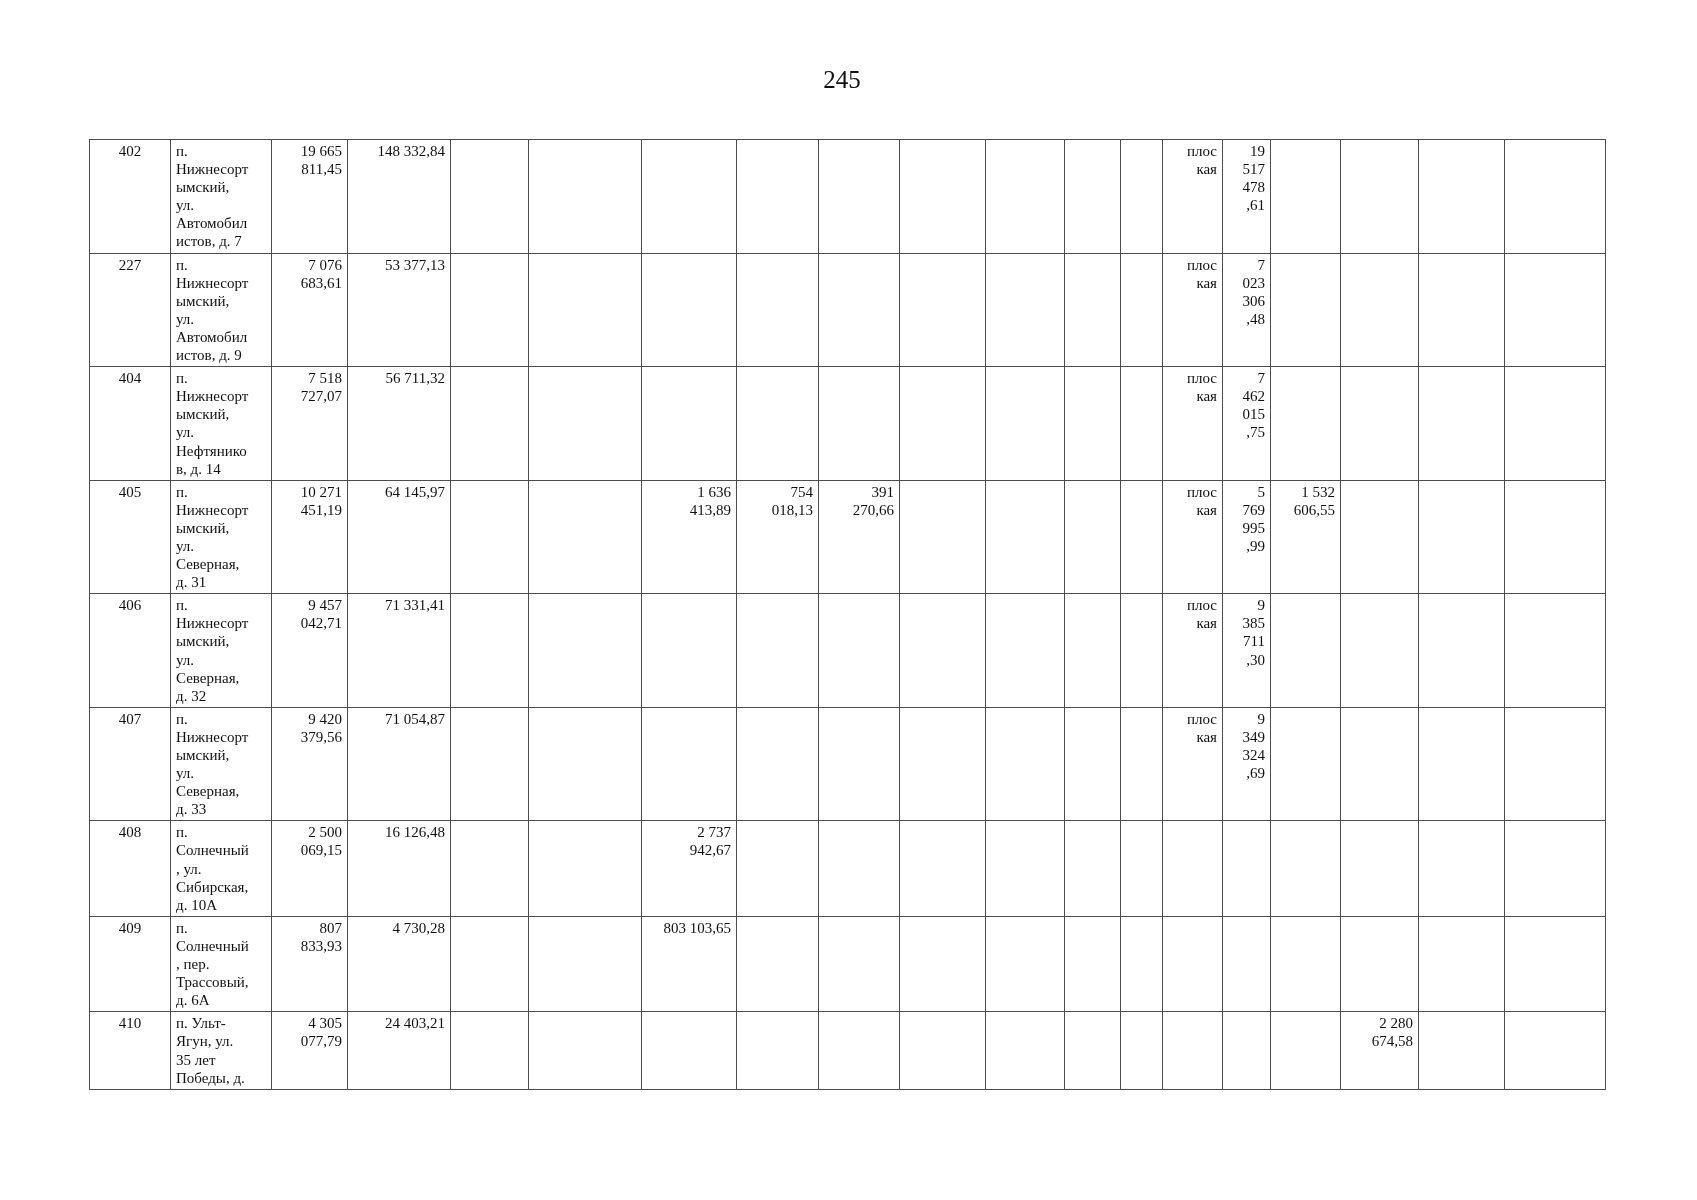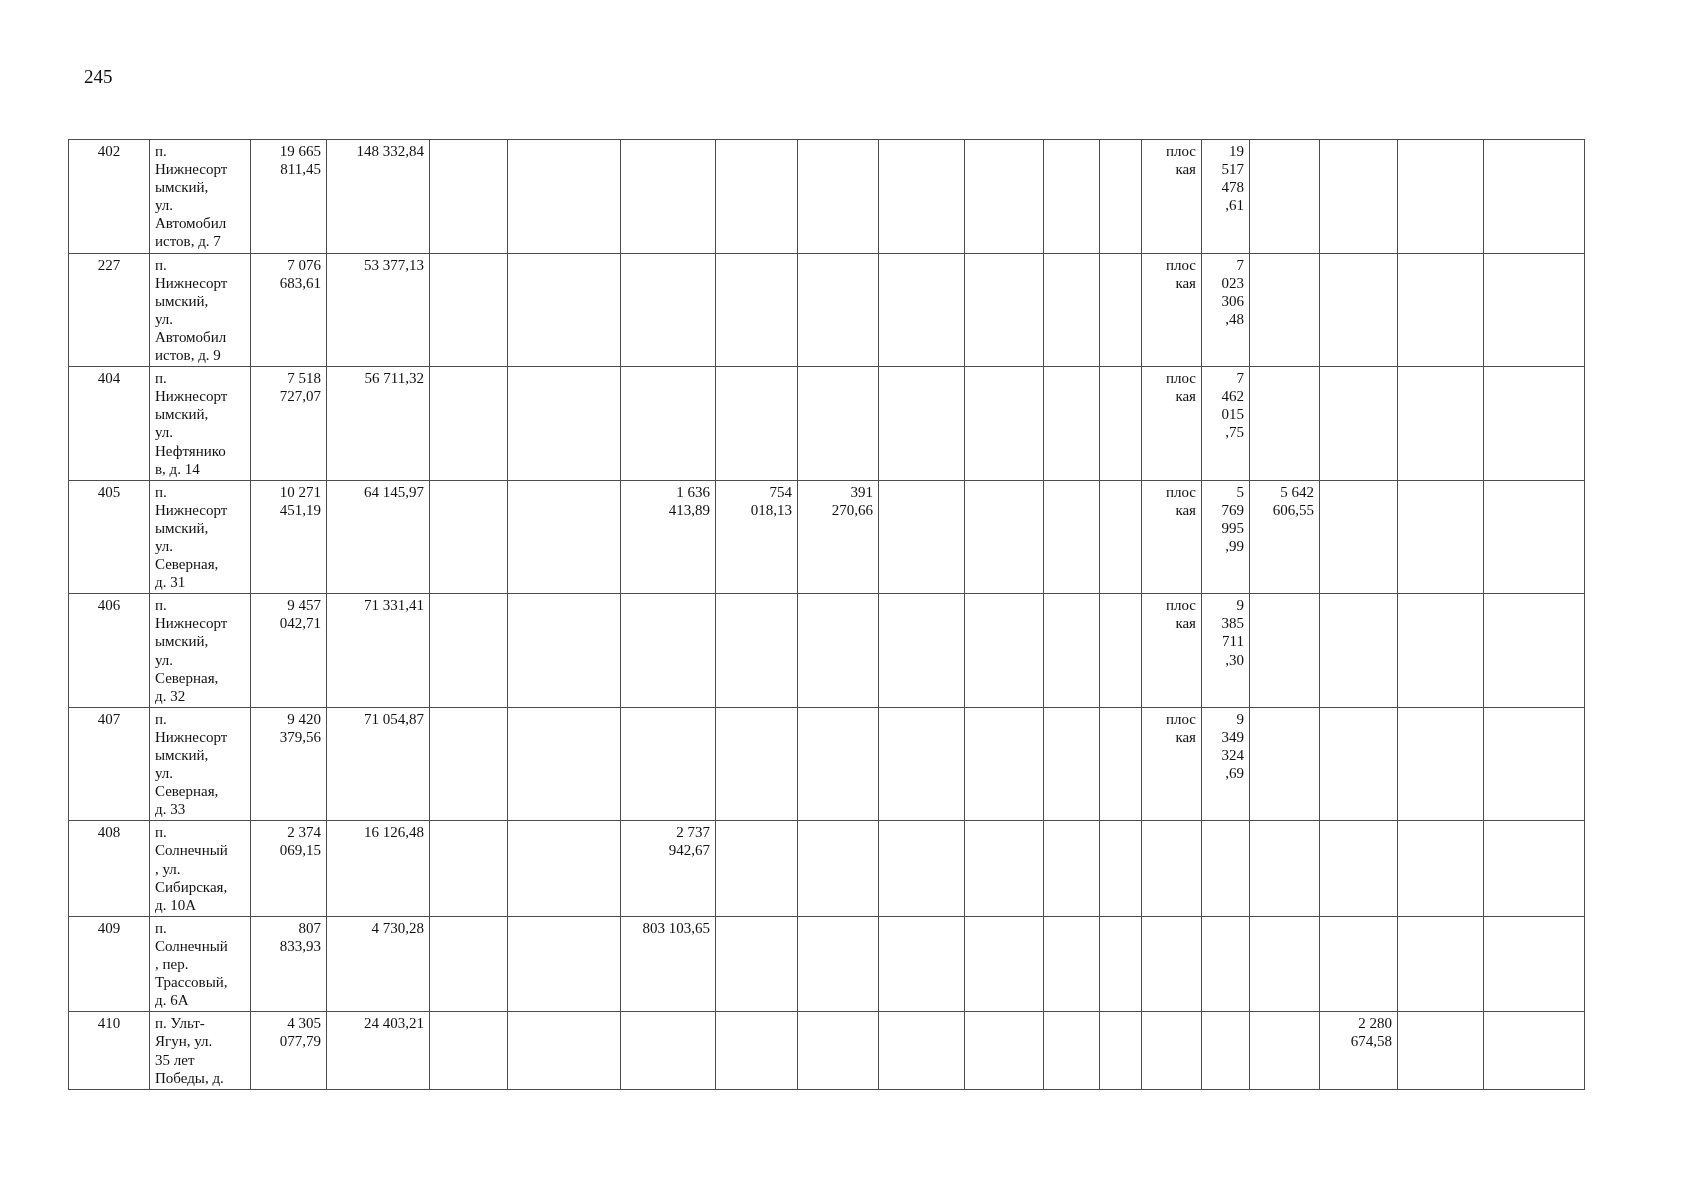--- a/index.html
+++ b/index.html
@@ -10,28 +10,28 @@
     position: relative;
     font-family: "Liberation Serif", "DejaVu Serif", serif;
     color: #111111;
     overflow: hidden;
   }
   .page-number {
     position: absolute;
     top: 66px;
     left: 84px;
     width: 1516px;
-    text-align: left;
-    font-size: 19px;
+    text-align: center;
+    font-size: 25px;
     line-height: 1.15;
     color: #111111;
   }
   table.data-table {
     position: absolute;
-    left: 68px;
+    left: 89px;
     top: 139px;
     width: 1516px;
     border-collapse: collapse;
     table-layout: fixed;
   }
   table.data-table td {
     border: 1px solid #4d4d4d;
     vertical-align: top;
     font-size: 15px;
     line-height: 18.1px;
@@ -187,21 +187,21 @@
           <td class="cell-val"></td>
           <td class="cell-val"></td>
           <td class="cell-val"></td>
           <td class="cell-val"></td>
           <td class="cell-val">плос
 кая</td>
           <td class="cell-val">5
 769
 995
 ,99</td>
-          <td class="cell-val">5 642
+          <td class="cell-val">1 532
 606,55</td>
           <td class="cell-val"></td>
           <td class="cell-val"></td>
           <td class="cell-val"></td>
         </tr>
         <tr>
           <td class="cell-num">406</td>
           <td class="cell-addr">п.
 Нижнесорт
 ымский,
@@ -262,21 +262,21 @@
           <td class="cell-val"></td>
           <td class="cell-val"></td>
         </tr>
         <tr>
           <td class="cell-num">408</td>
           <td class="cell-addr">п.
 Солнечный
 , ул.
 Сибирская,
 д. 10А</td>
-          <td class="cell-val">2 374
+          <td class="cell-val">2 500
 069,15</td>
           <td class="cell-val">16 126,48</td>
           <td class="cell-val"></td>
           <td class="cell-val"></td>
           <td class="cell-val">2 737
 942,67</td>
           <td class="cell-val"></td>
           <td class="cell-val"></td>
           <td class="cell-val"></td>
           <td class="cell-val"></td>

